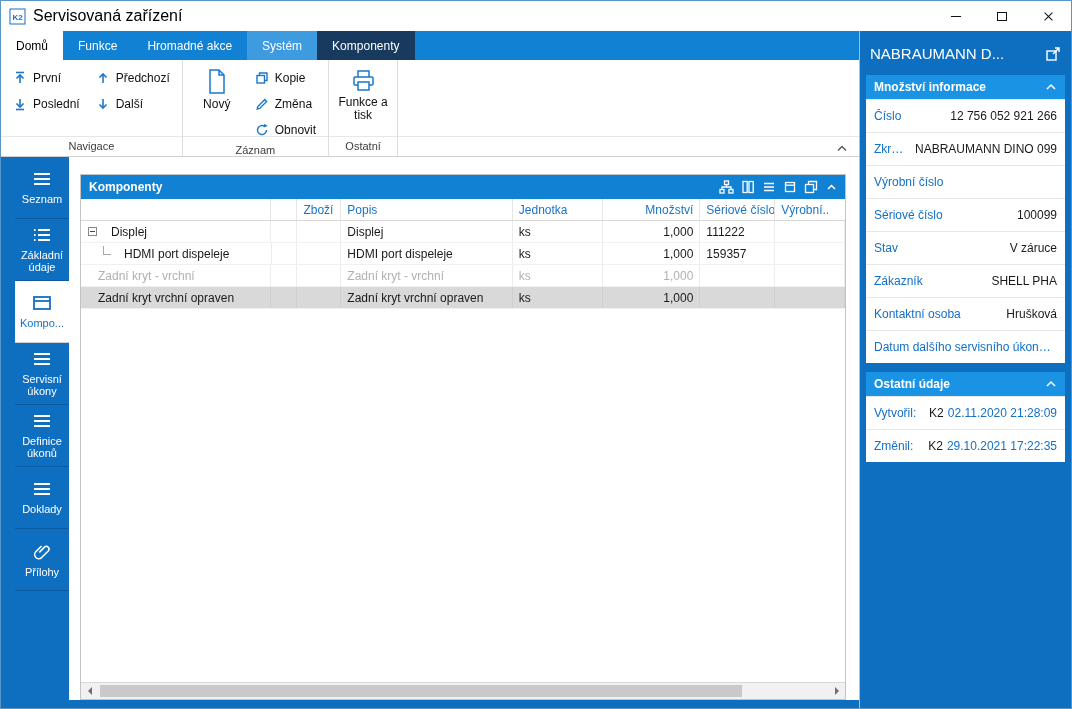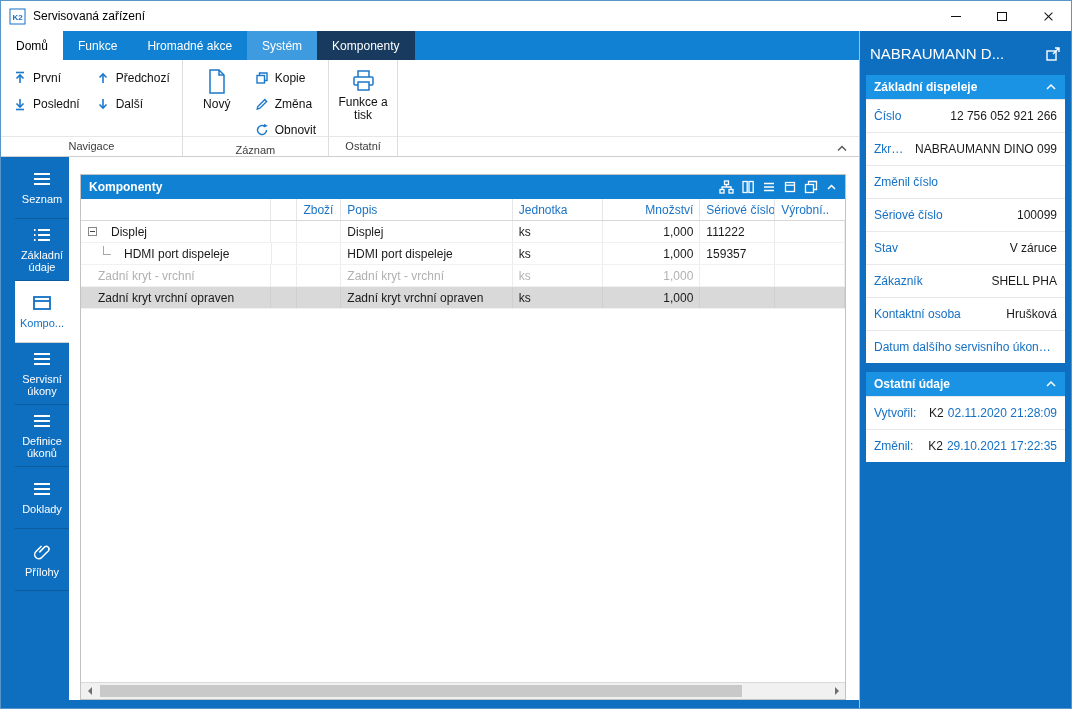--- a/index.html
+++ b/index.html
@@ -11,21 +11,21 @@
     --section-blue:#1b93e4;
     --dark-tab:#173a5e;
     --label-blue:#1470c4;
     --sel-gray:#d9d9d9;
   }
   .window{ width:1072px; height:709px; border:1px solid #5a95c8; display:flex; flex-direction:column; background:#0369a1; }
 
   
   .titlebar{ height:30px; flex:none; display:flex; align-items:center; padding-left:8px; gap:7px; background:#fff; }
   .app-icon{ width:17px; height:17px; flex:none; display:flex; }
-  .titlebar .title{ font-size:12px; color:#000; }
+  .titlebar .title{ font-size:16px; color:#000; }
   .win-controls{ margin-left:auto; display:flex; height:100%; }
   .win-btn{ width:46px; height:100%; display:flex; align-items:center; justify-content:center; cursor:default; }
   .glyph-min{ width:10px; height:1px; background:#111; }
   .glyph-max{ width:10px; height:9px; border:1px solid #111; }
   .glyph-close{ position:relative; width:11px; height:11px; }
   .glyph-close::before,.glyph-close::after{ content:""; position:absolute; left:5px; top:0; width:1px; height:11px; background:#111; }
   .glyph-close::before{ transform:rotate(45deg); }
   .glyph-close::after{ transform:rotate(-45deg); }
 
   
@@ -467,37 +467,37 @@
         <span>
           <svg width="16" height="16" viewBox="0 0 16 16" fill="none" stroke="#fff" stroke-width="1.4">
               <rect x="2" y="5" width="9" height="9"></rect>
               <path d="M8 8 L14 2 M10 2 H14 V6"></path>
             </svg>
         </span>
       </div>
 
       <div class="section">
         <div class="section-header">
-          <span>Základní dispeleje</span>
+          <span>Množství informace</span>
           <span class="chev">
             <svg width="12" height="8" viewBox="0 0 12 8" fill="none" stroke="#fff" stroke-width="1.5">
                 <path d="M2 6 L6 2 L10 6"></path>
               </svg>
           </span>
         </div>
         <div class="srow">
           <span class="lbl">Číslo</span>
           <span class="val">12 756 052 921 266</span>
         </div>
         <div class="srow">
           <span class="lbl">Zkratka</span>
           <span class="val">NABRAUMANN DINO 099</span>
         </div>
         <div class="srow">
-          <span class="lbl">Změnil číslo</span>
+          <span class="lbl">Výrobní číslo</span>
           <span class="val"></span>
         </div>
         <div class="srow">
           <span class="lbl">Sériové číslo</span>
           <span class="val">100099</span>
         </div>
         <div class="srow">
           <span class="lbl">Stav</span>
           <span class="val">V záruce</span>
         </div>

